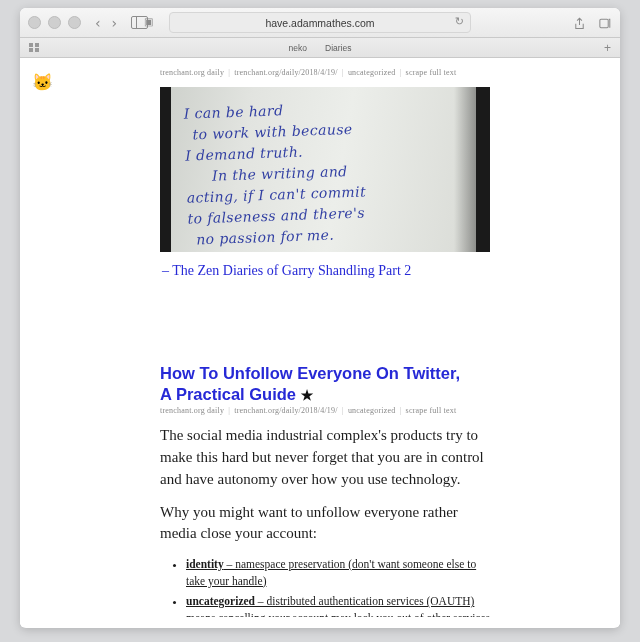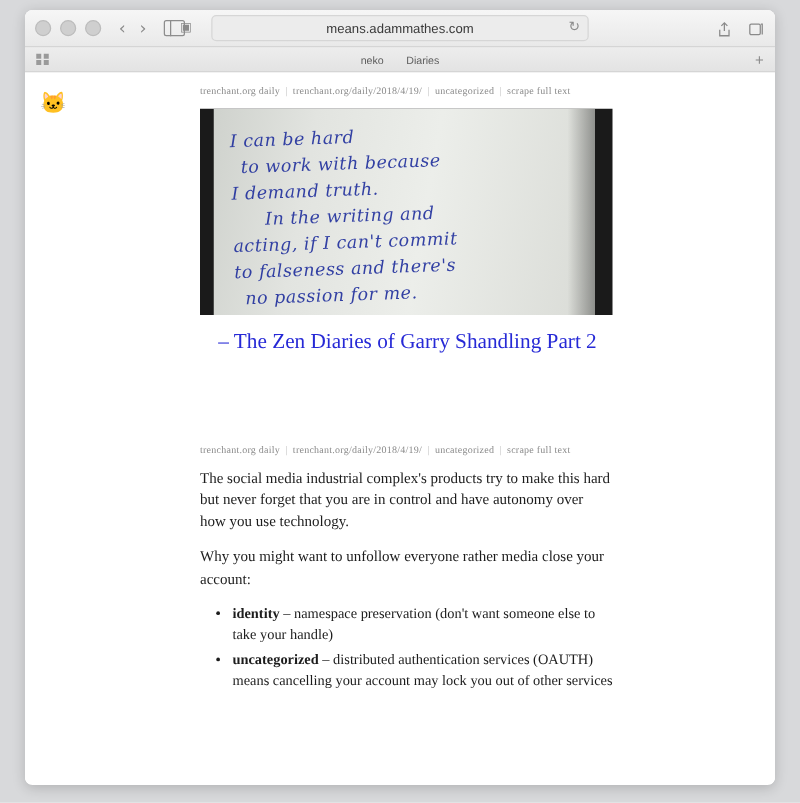--- a/index.html
+++ b/index.html
@@ -174,38 +174,37 @@
     font-size: 14px;
     line-height: 1.5;
     transform: rotate(-2deg);
     opacity: 0.92;
     letter-spacing: 0.4px;
   }
   .hand .l2 { margin-left: 8px; }
   .hand .indent { margin-left: 26px; }
   .caption {
     font-family: "Liberation Serif", serif;
-    font-size: 17px;
+    font-size: 14px;
     color: #2629d6;
     margin: 0 0 0 2px;
-    text-align: center;
   }
   .gap { height: 72px; }
   p.body {
-    font-size: 12px;
+    font-size: 15px;
     line-height: 1.45;
     margin: 0 0 11px 0;
   }
   ul.bullets {
     margin: 0;
     padding-left: 26px;
     font-size: 11.5px;
     line-height: 1.45;
   }
-  ul.bullets li { margin-bottom: 4px; }
+  ul.bullets li { margin-bottom: 4px; text-decoration: underline; }
   b.term { font-weight: bold; }
   .fade-bottom {
     position: absolute; left: 0; right: 0; bottom: 0; height: 10px;
     background: #fff;
   }
 </style>
 </head>
 <body>
 
 <div id="shell">
@@ -217,21 +216,21 @@
       <div class="light"></div>
     </div>
     <div class="nav-group">
       <span class="chev">‹</span>
       <span class="chev">›</span>
     </div>
     <div class="sidebar-toggle"></div>
 
     <div class="urlbar">
       <span class="shield">▣</span>
-      <span>means.adammathes.com</span>
+      <span>have.adammathes.com</span>
       <span class="reload">↻</span>
     </div>
 
     <div class="right-group">
       <span class="ricon">
         <svg viewBox="0 0 14 14" width="13" height="13" fill="none" stroke="#8a8a8a" stroke-width="1.1">
           <path d="M7 1.5 v7"></path>
             <path d="M4.4 4 L7 1.4 L9.6 4"></path>
             <path d="M3 7.4 v5.1 h8 v-5.1"></path>
         </svg>
@@ -286,20 +285,25 @@
           <div>acting, if I can't commit</div>
           <div>to falseness and there's</div>
           <div class="l2">no passion for me.</div>
         </div>
       </div>
 
       <div class="caption">– The Zen Diaries of Garry Shandling Part 2</div>
 
       <div class="gap"></div>
 
+      <h1 class="post-title">
+        <span>How To Unfollow Everyone On Twitter,</span><br>
+        <span>A Practical Guide</span>
+        <span class="star">★</span>
+      </h1>
       <div class="meta">
         <span>trenchant.org daily</span>
         <span class="sep">|</span>
         <span>trenchant.org/daily/2018/4/19/</span>
         <span class="sep">|</span>
         <span>uncategorized</span>
         <span class="sep">|</span>
         <span>scrape full text</span>
       </div>
 

